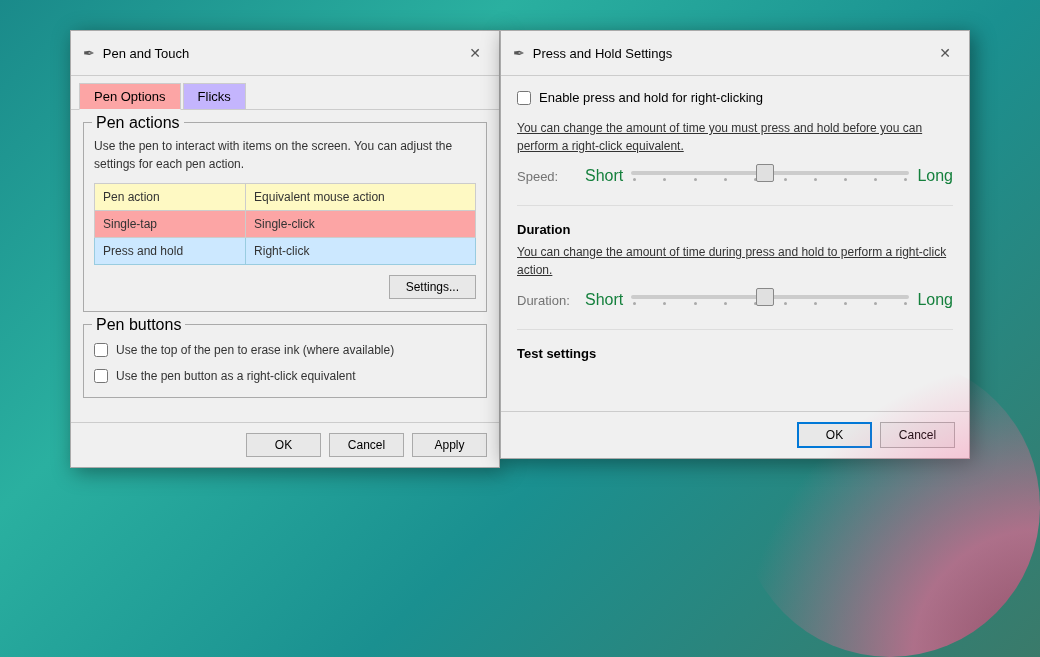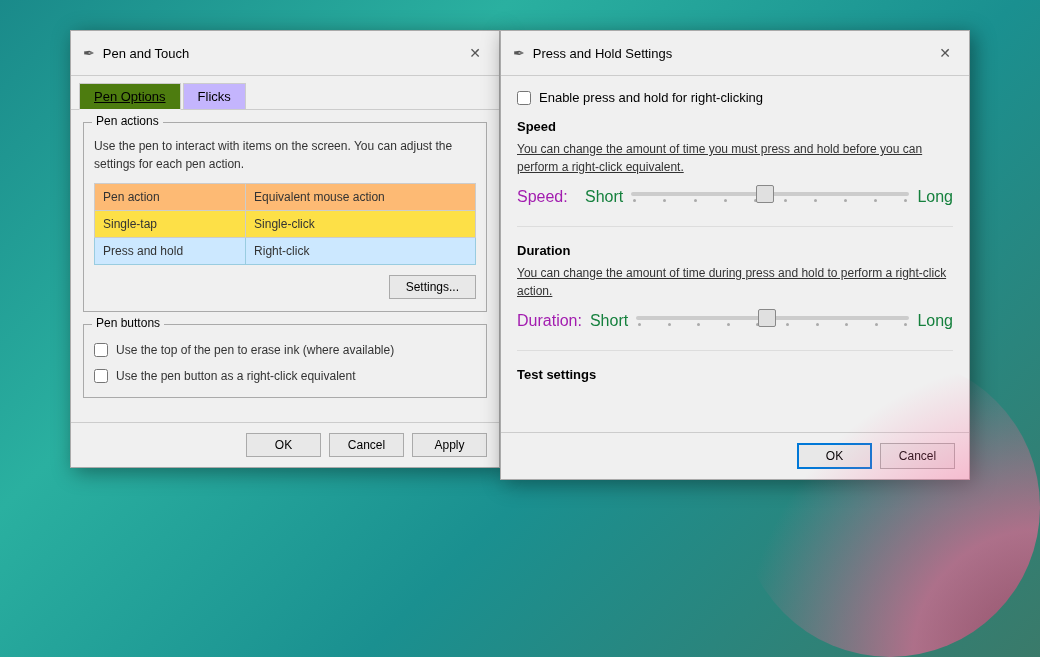--- a/index.html
+++ b/index.html
@@ -86,25 +86,24 @@
       padding: 5px 14px;
       cursor: pointer;
       border: 1px solid transparent;
       font-size: 13px;
       margin-right: 2px;
       position: relative;
       bottom: -1px;
     }
 
     .tab.active {
-      background: #4d7c0f;
+      background: #fca5a5;
       border: 1px solid #ccc;
       border-bottom: 1px solid #f0f0f0;
       font-weight: normal;
-      text-decoration: underline;
     }
 
     .tab.inactive {
       background: #c4b5fd;
       border: 1px solid #ccc;
     }
 
     .dialog-content {
       padding: 12px;
     }
@@ -115,50 +114,50 @@
       padding: 8px 10px 12px;
       position: relative;
     }
 
     .group-box-legend {
       position: absolute;
       top: -9px;
       left: 8px;
       background: #f0f0f0;
       padding: 0 4px;
-      font-size: 12px;
+      font-size: 16px;
       color: #000;
     }
 
     .group-content {
       margin-top: 6px;
       font-size: 12px;
       color: #333;
       line-height: 1.5;
     }
 
     .pen-table {
       width: 100%;
       border-collapse: collapse;
       margin-top: 10px;
       font-size: 12px;
     }
 
     .pen-table th {
-      background: #fdba74;
+      background: #fef9c3;
       border: 1px solid #ccc;
       padding: 4px 8px;
       text-align: left;
       font-weight: normal;
     }
 
     .pen-table td {
       border: 1px solid #ccc;
       padding: 4px 8px;
-      background: #fde047;
+      background: #fca5a5;
     }
 
     .pen-table tr.selected td {
       background: #cce8ff;
       border-color: #99cce0;
     }
 
     .settings-btn-row {
       display: flex;
       justify-content: flex-end;
@@ -237,22 +236,22 @@
     }
 
     .slider-row {
       display: flex;
       align-items: center;
       gap: 8px;
       margin-bottom: 6px;
     }
 
     .slider-label {
-      font-size: 16px;
-      color: #a21caf;
+      font-size: 13px;
+      color: #737373;
       min-width: 60px;
     }
 
     .slider-end {
       font-size: 16px;
       color: #15803d;
       min-width: 30px;
     }
 
     .slider-end.right {
@@ -476,21 +475,20 @@
   </div>
 
   <div class="ph-content">
 
     <label class="enable-row">
       <input type="checkbox" style="">
       <span>Enable press and hold for right-clicking</span>
     </label>
 
     <div class="ph-section">
-      <div class="section-title">Speed</div>
       <div class="section-desc">You can change the amount of time you must press and hold before you can perform a right-click equivalent.</div>
       <div class="slider-row">
         <span class="slider-label">Speed:</span>
         <span class="slider-end">Short</span>
         <div class="slider-container">
           <div class="slider-track">
             <div class="slider-thumb" style="left: calc(48% - 9px);"></div>
           </div>
           <div class="slider-dots-row">
             <span class="dot"></span>

